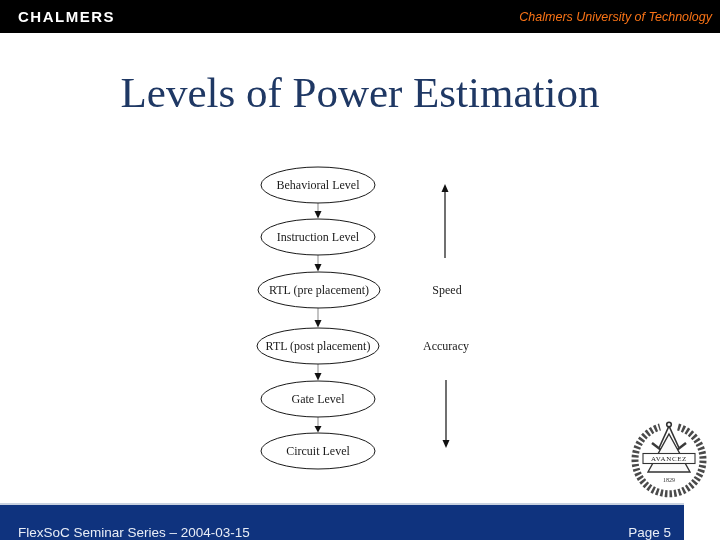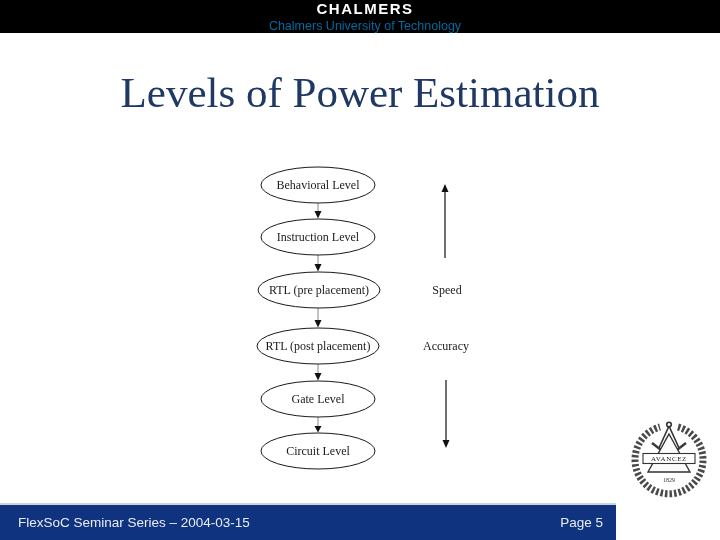--- a/index.html
+++ b/index.html
@@ -20,31 +20,31 @@
   .topbar {
     position: absolute;
     left: 0; top: 0;
     width: 720px; height: 33px;
     background: #000000;
     display: flex;
     align-items: center;
     justify-content: space-between;
     box-sizing: border-box;
     padding: 0 8px 0 18px;
-    flex-direction: column;
   }
   .wordmark {
     color: #ffffff;
     font-weight: bold;
     font-size: 15px;
     letter-spacing: 1.5px;
   }
   .uni-name {
-    color: #0369a1;
+    color: #f97316;
     font-size: 12.5px;
+    font-style: italic;
   }
 
   
   .slide-title {
     position: absolute;
     left: 0; top: 68px;
     width: 720px;
     text-align: center;
     font-family: "Liberation Serif", serif;
     font-size: 43px;
@@ -108,26 +108,26 @@
     font-family: "Liberation Serif", serif;
     font-size: 6px;
     fill: #333333;
     text-anchor: middle;
   }
 
   
   .footerbar {
     position: absolute;
     left: 0; bottom: 0;
-    width: 616px; height: 37px;
+    width: 684px; height: 37px;
     background: #0f337e;
     border-top: 2px solid #c9d2e0;
     box-sizing: border-box;
     display: flex;
-    align-items: center;
+    align-items: flex-end;
     justify-content: space-between;
     padding: 0 13px 0 18px;
   }
   .footer-text {
     color: #e8edf6;
     font-size: 13.5px;
   }
 </style>
 </head>
 <body>

